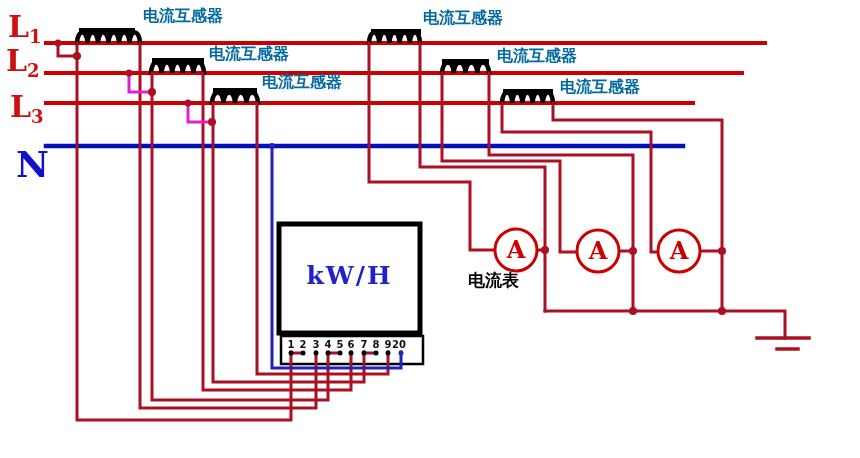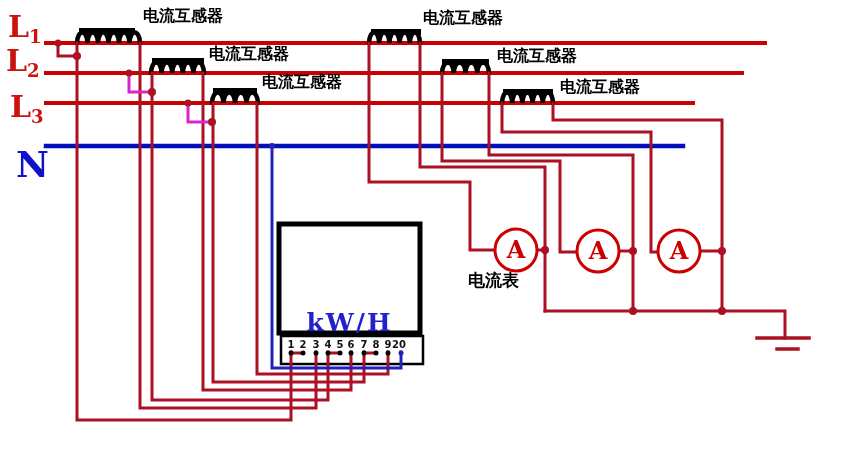--- a/index.html
+++ b/index.html
@@ -3,24 +3,24 @@
 <meta charset="utf-8">
 <style>
   html,body{margin:0;padding:0;background:#ffffff;}
   #stage{position:relative;width:860px;height:458px;background:#ffffff;overflow:hidden;
          font-family:"Liberation Sans",sans-serif;}
   #diagram{position:absolute;left:0;top:0;}
   .lbl{position:absolute;white-space:nowrap;line-height:1;}
   .phase{font-weight:bold;color:#cc1111;font-size:30px;font-family:"DejaVu Serif",serif;}
   .phase .sub{font-size:18px;vertical-align:-6px;}
   .phase.blue{color:#1111cc;font-size:36px;}
-  .ctlabel{color:#000000;font-weight:bold;font-size:16px;}
+  .ctlabel{color:#0369a1;font-weight:bold;font-size:16px;}
   .ammlabel{color:#000000;font-weight:bold;font-size:17px;}
   .kwh{color:#2222cc;font-weight:bold;font-size:25px;letter-spacing:2px;
-       font-family:"DejaVu Serif",serif;text-align:center;margin-top:47px;}
+       font-family:"DejaVu Serif",serif;text-align:center;}
   .termnum{position:absolute;transform:translateX(-50%);font-size:10px;font-weight:bold;
            color:#111;font-family:"DejaVu Sans",sans-serif;}
 </style>
 </head>
 <body>
 
 <div id="stage">
   <svg id="diagram" width="860" height="458" viewBox="0 0 860 458">
       <polyline points="46,43 765,43" fill="none" stroke="#cc0000" stroke-width="4" stroke-linecap="square" stroke-linejoin="miter"></polyline>
       <polyline points="46,73 742,73" fill="none" stroke="#cc0000" stroke-width="4" stroke-linecap="square" stroke-linejoin="miter"></polyline>

